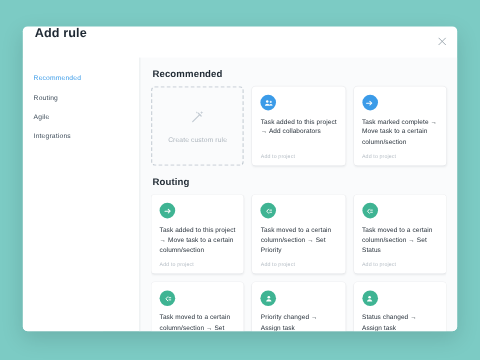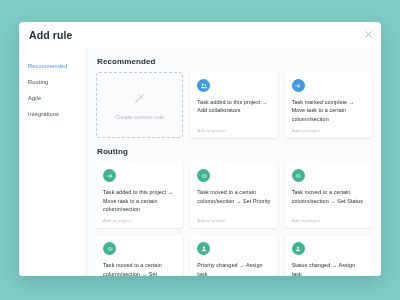--- a/index.html
+++ b/index.html
@@ -10,32 +10,32 @@
     -webkit-font-smoothing:antialiased;
   }
   .modal{
     position:absolute;left:19px;top:22px;width:362px;height:254px;
     background:#ffffff;border-radius:4px;overflow:hidden;
     box-shadow:0 6px 18px rgba(0,0,0,.13);
     display:flex;flex-direction:column;
   }
   .modal-header{
     height:26px;flex:0 0 26px;position:relative;
-    display:flex;align-items:center;
+    display:flex;align-items:flex-start;
   }
   .modal-title{
     margin-left:10px;font-size:10.5px;font-weight:bold;color:#1f2933;
     letter-spacing:.1px;
   }
   .close-btn{
     position:absolute;right:8px;top:8px;width:10px;height:10px;
     color:#9aa5ad;font-size:9px;line-height:10px;text-align:center;
     cursor:pointer;
   }
-  .modal-body{flex:1 1 auto;display:flex;min-height:0;}
+  .modal-body{flex:1 1 auto;display:flex;min-height:0;gap:30px;}
   .sidebar{
     flex:0 0 67px;background:#ffffff;padding-top:10px;
     box-sizing:border-box;
   }
   .nav-item{
     font-size:5.6px;color:#3e4c59;padding:5px 0 5px 9px;
     letter-spacing:.15px;cursor:pointer;
   }
   .nav-item.active{color:#3b9be8;}
   .content{

